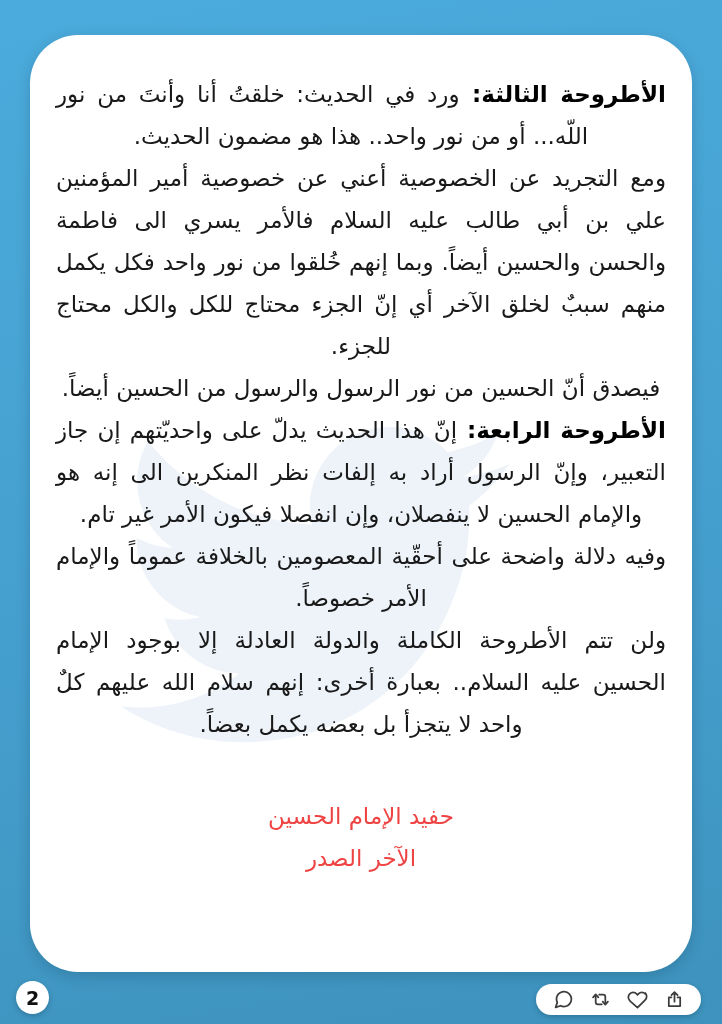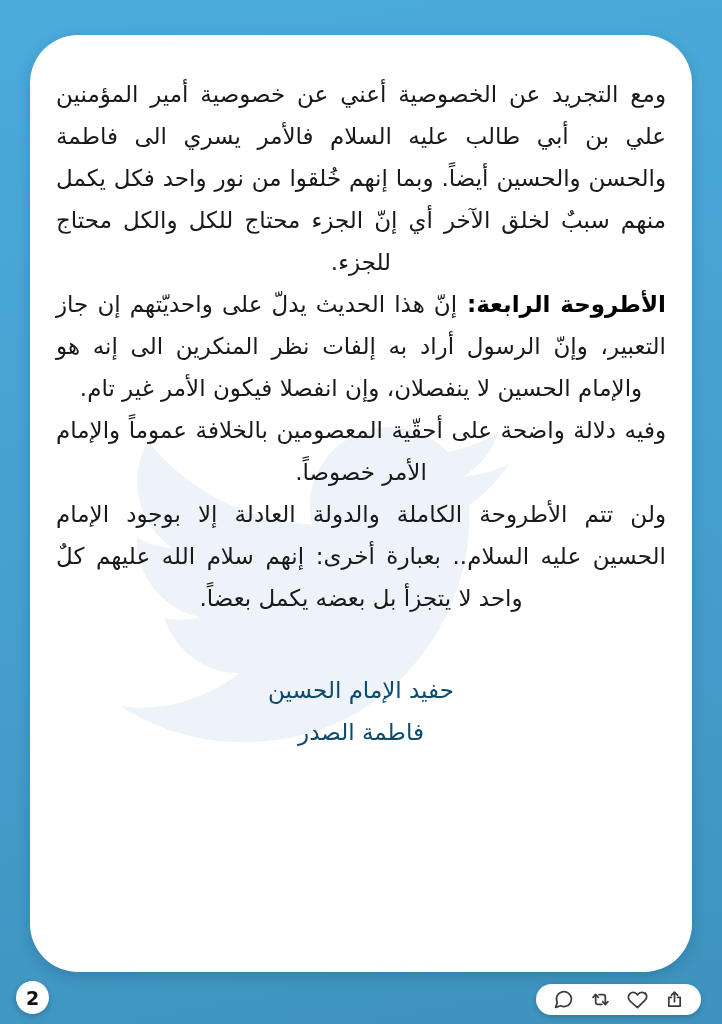--- a/index.html
+++ b/index.html
@@ -27,21 +27,21 @@
     text-align:justify;
     -moz-text-align-last:center;text-align-last:center;
   }
   .content p{margin:0;}
   .content p:nth-child(4){margin-top:0;}
   .content p:nth-child(6){}
   .content b{font-weight:bold;color:#000;}
   .signature{
     position:relative;z-index:2;
     margin-top:50px;text-align:center;direction:rtl;
-    color:#0c4a6e;font-size:23px;line-height:42px;
+    color:#ef4444;font-size:23px;line-height:42px;
   }
   .page-badge{
     position:absolute;left:16px;top:981px;width:33px;height:33px;
     background:#ffffff;border-radius:50%;
     display:flex;align-items:center;justify-content:center;
     font-weight:bold;font-size:19px;color:#111;
     box-shadow:0 2px 5px rgba(0,30,50,.25);
   }
   .actions{
     position:absolute;right:21px;top:984px;height:31px;
@@ -58,29 +58,31 @@
 </head>
 <body>
 
 <div class="card">
 
   <svg class="watermark" viewBox="0 0 24 24" preserveAspectRatio="xMidYMid meet">
     <path fill="#EDF3F9" d="M23.643 4.937c-.835.37-1.732.62-2.675.733.962-.576 1.7-1.49 2.048-2.578-.9.534-1.897.922-2.958 1.13-.85-.904-2.06-1.47-3.4-1.47-2.572 0-4.658 2.086-4.658 4.66 0 .364.042.718.12 1.06-3.873-.195-7.304-2.05-9.602-4.868-.4.69-.63 1.49-.63 2.342 0 1.616.823 3.043 2.072 3.878-.764-.025-1.482-.234-2.11-.583v.06c0 2.257 1.605 4.14 3.737 4.568-.392.106-.803.162-1.227.162-.3 0-.593-.028-.877-.082.593 1.85 2.313 3.198 4.352 3.234-1.595 1.25-3.604 1.995-5.786 1.995-.376 0-.747-.022-1.112-.065 2.062 1.323 4.51 2.093 7.14 2.093 8.57 0 13.255-7.098 13.255-13.254 0-.2-.005-.402-.014-.602.91-.658 1.7-1.477 2.323-2.41z"></path>
   </svg>
 
   <div class="content" id="paragraphs">
+      <p><b>الأطروحة الثالثة: </b>ورد في الحديث: خلقتُ أنا وأنتَ من نور اللّه... أو من نور واحد.. هذا هو مضمون الحديث.</p>
       <p>ومع التجريد عن الخصوصية أعني عن خصوصية أمير المؤمنين علي بن أبي طالب عليه السلام فالأمر يسري الى فاطمة والحسن والحسين أيضاً. وبما إنهم خُلقوا من نور واحد فكل يكمل منهم سببٌ لخلق الآخر أي إنّ الجزء محتاج للكل والكل محتاج للجزء.</p>
+      <p>فيصدق أنّ الحسين من نور الرسول والرسول من الحسين أيضاً.</p>
       <p><b>الأطروحة الرابعة: </b>إنّ هذا الحديث يدلّ على واحديّتهم إن جاز التعبير، وإنّ الرسول أراد به إلفات نظر المنكرين الى إنه هو والإمام الحسين لا ينفصلان، وإن انفصلا فيكون الأمر غير تام.</p>
       <p>وفيه دلالة واضحة على أحقّية المعصومين بالخلافة عموماً والإمام الأمر خصوصاً.</p>
       <p>ولن تتم الأطروحة الكاملة والدولة العادلة إلا بوجود الإمام الحسين عليه السلام.. بعبارة أخرى: إنهم سلام الله عليهم كلٌ واحد لا يتجزأ بل بعضه يكمل بعضاً.</p>
     </div>
 
   <div class="signature">
     <div>حفيد الإمام الحسين</div>
-    <div>فاطمة الصدر</div>
+    <div>الآخر الصدر</div>
   </div>
 
 </div>
 
 <div class="page-badge">
   <span>2</span>
 </div>
 
 <div class="actions">
   <button class="icon-btn" aria-label="share">

